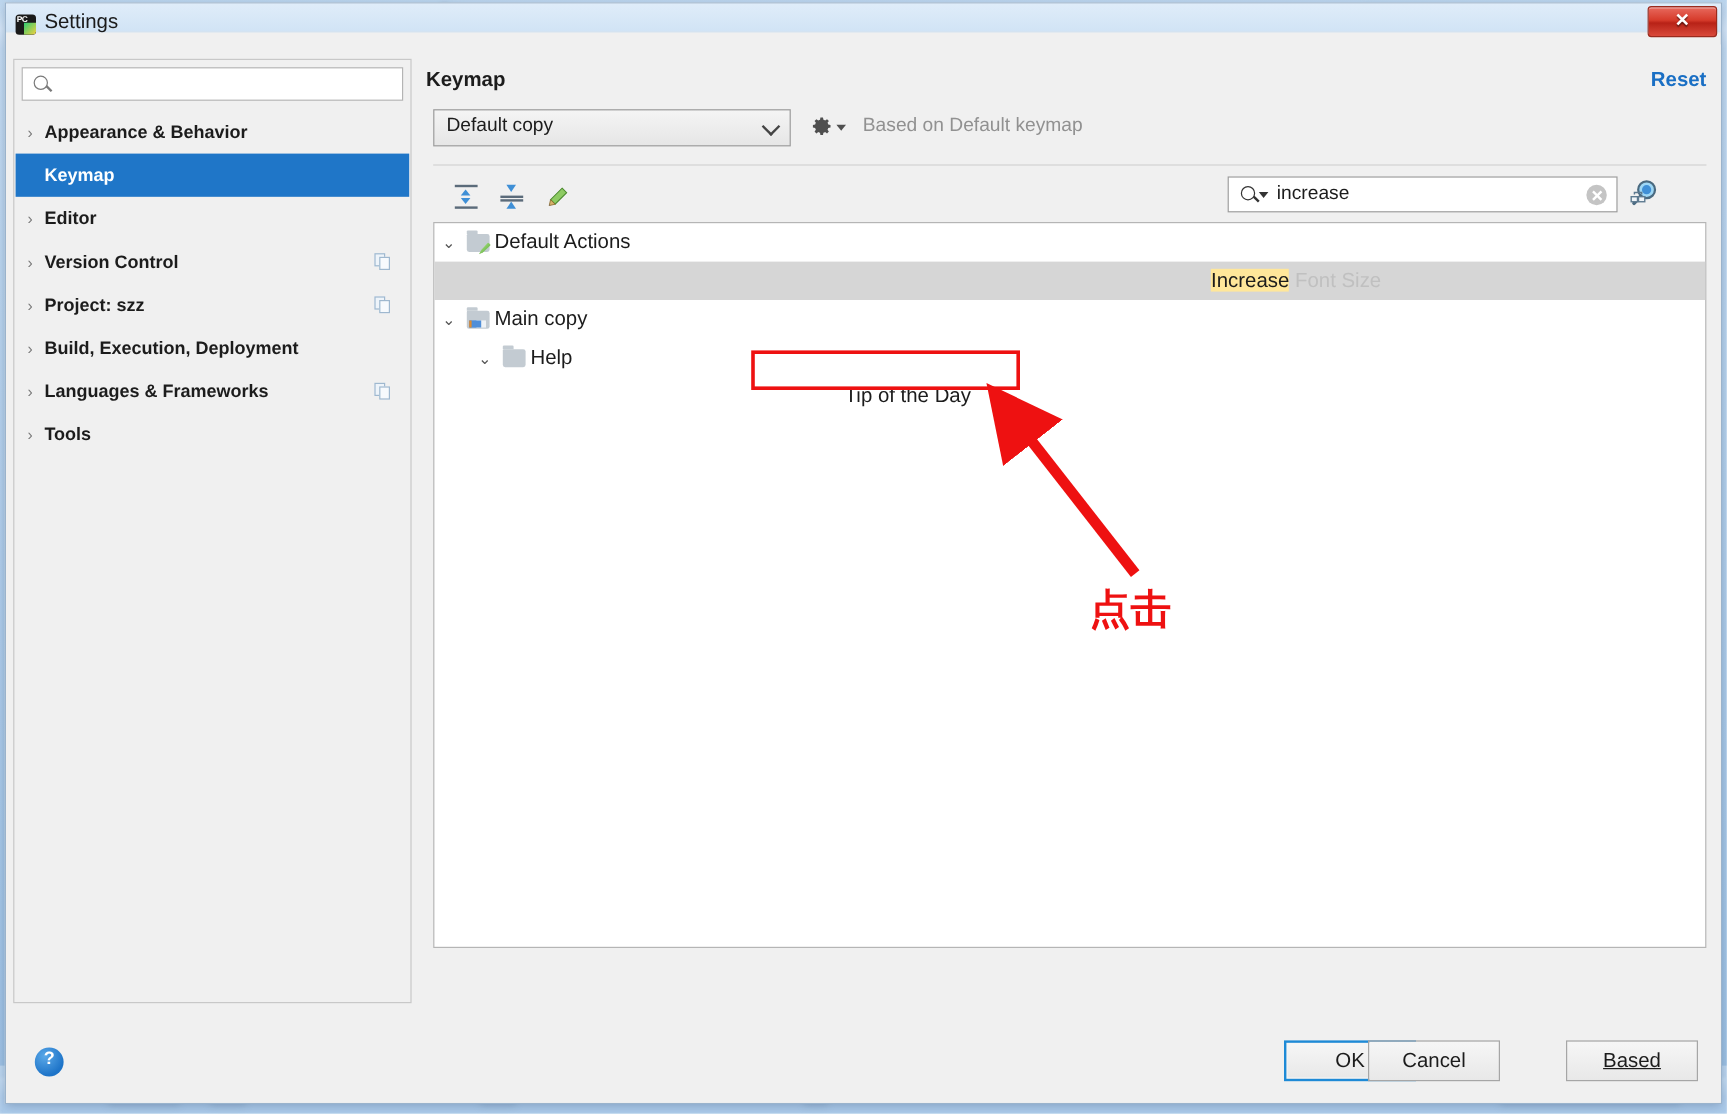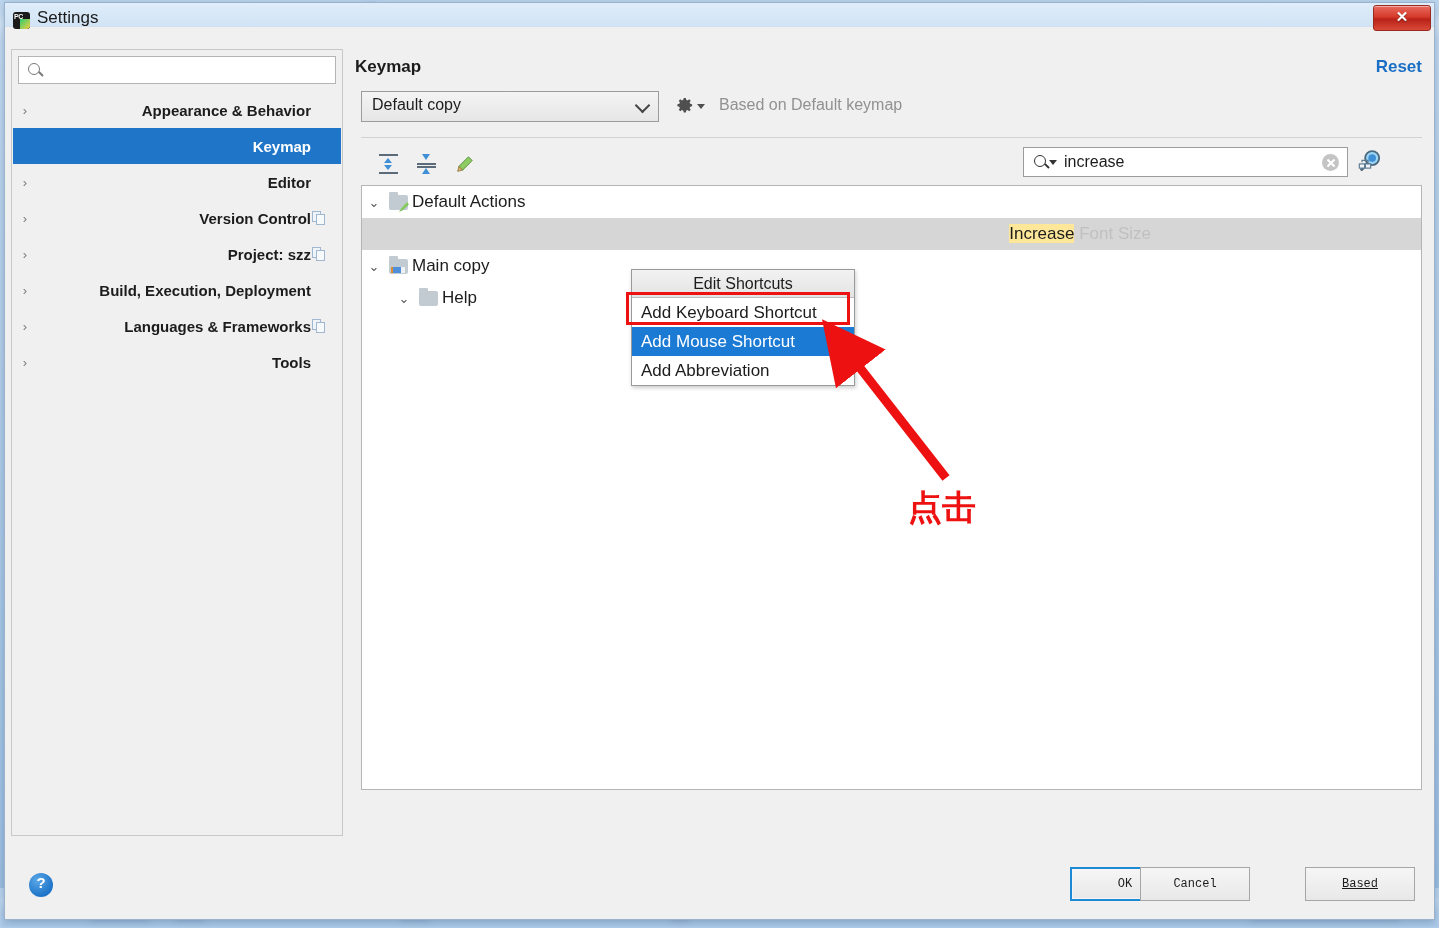--- a/index.html
+++ b/index.html
@@ -133,21 +133,21 @@
   .side-item {
     position:relative; height:36px; display:flex; align-items:center;
     cursor:default; font-size:15px; font-weight:bold; color:#1c1c1c;
   }
   .side-item.selected { background:#1f76c8; color:#ffffff; }
   .side-item .arrow {
     width:24px; flex:0 0 24px; text-align:center;
     font-size:13px; color:#7b7b7b; font-weight:normal;
   }
   .side-item.selected .arrow { color:#dbeafb; }
-  .side-item .label { flex:1 1 auto;text-align:right; }
+  .side-item .label { flex:1 1 auto; }
   .side-item .copy-ico {
     flex:0 0 22px; width:22px; height:14px; position:relative; margin-right:8px;
   }
   .side-item .copy-ico i {
     position:absolute; width:9px; height:11px; border:1.3px solid #9fb8cf; background:#eef4fa;
   }
   .side-item .copy-ico i:nth-child(1) { left:1px; top:0px; }
   .side-item .copy-ico i:nth-child(2) { left:5px; top:3px; background:#f7fafd; }
 
   
@@ -323,22 +323,22 @@
     cursor:pointer;
   }
   #help-btn span {
     position:absolute; left:0; right:0; top:1px; text-align:center;
     color:#ffffff; font-size:15px; font-weight:bold;
   }
   .dlg-btn {
     position:absolute; bottom:18px; height:34px;
     background: linear-gradient(180deg,#f6f6f6 0%, #e8e8e8 100%);
     border:1px solid #a6a6a6;
-    font-size:12px; color:#1c1c1c; cursor:pointer;
-    display:flex; align-items:center; justify-content:center;font-family:Liberation Mono, monospace;
+    font-size:17px; color:#1c1c1c; cursor:pointer;
+    display:flex; align-items:center; justify-content:center;
   }
   #btn-ok {
     left:1065px; width:110px;
     border:2px solid #1e8ad6;
     box-shadow: inset 0 0 0 1px #f5f5f5;
   }
   #btn-cancel { left:1135px; width:110px; }
   #btn-apply  { left:1300px; width:110px; }
   #btn-apply .u { text-decoration: underline; }
 </style>
@@ -537,28 +537,20 @@
             </div>
             <div>Help</div>
           </div>
           <div class="tree-row" style="justify-content: center; padding-right: 0px;">
             <div>Tip of the Day</div>
             <div style="flex: 0 0 270px;"></div>
           </div>
         </div>
     </div>
 
-    <div id="ctx-menu">
-      <div id="ctx-header">Edit Shortcuts</div>
-      <div id="ctx-items">
-          <div class="ctx-item">Add Keyboard Shortcut</div>
-          <div class="ctx-item active">Add Mouse Shortcut</div>
-          <div class="ctx-item">Add Abbreviation</div>
-        </div>
-    </div>
 
     <div id="help-btn">
       <span>?</span>
     </div>
     <div class="dlg-btn" id="btn-ok">
       <span>OK</span>
     </div>
     <div class="dlg-btn" id="btn-cancel">
       <span>Cancel</span>
     </div>

